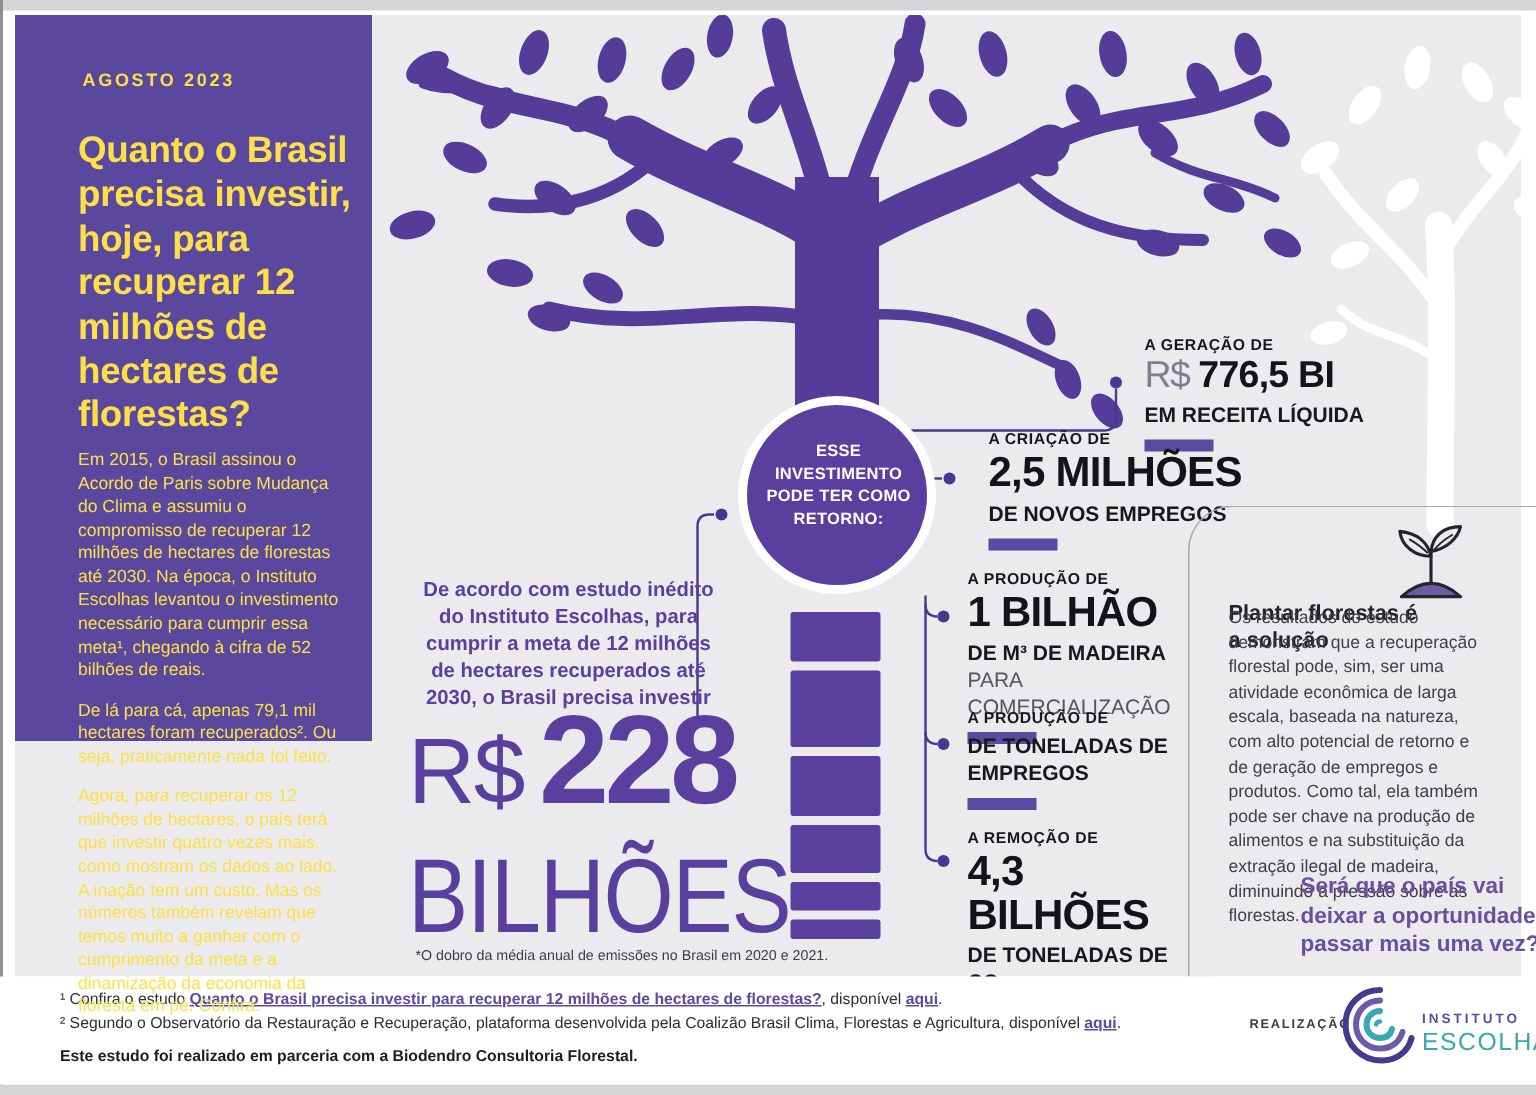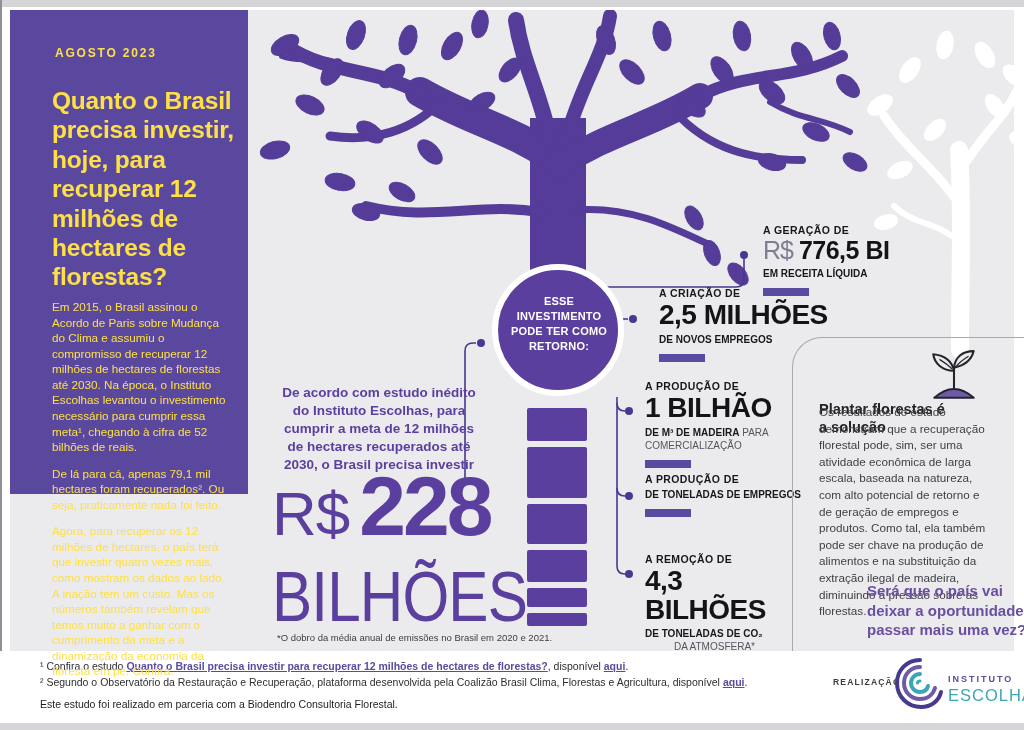--- a/index.html
+++ b/index.html
@@ -31,21 +31,21 @@
   .big-row { display:flex; align-items:baseline; gap:10px; }
   .big .unit { display:inline-block; font-size:70px; font-weight:200; letter-spacing:-1px;
     transform:scaleX(0.86); transform-origin:left; margin-top:2px; }
   .num-note { position:absolute; left:277px; top:632px; z-index:2; font-size:9.5px; color:#3c3c42; }
 
   
   .ret { position:absolute; z-index:2; color:#141418; }
   .ret .lab { font-size:10.5px; font-weight:bold; letter-spacing:0.4px; color:#17171c; margin-bottom:2px; }
   .ret .val { font-size:28px; font-weight:800; line-height:1.02; letter-spacing:-0.5px; }
   .ret .val .pre { font-weight:300; color:#827c92; letter-spacing:-1px; }
-  .ret .sub { font-size:10px; margin-top:3px; line-height:1.3; }
+  .ret .sub { font-size:14px; margin-top:3px; line-height:1.3; }
   .ret .sub b { font-weight:bold; color:#17171c; }
   .ret .sub .lt { font-weight:normal; color:#55555e; }
   .ret .bar { width:46px; height:8px; background:#5b4ba0; margin-top:8px; }
   .it1 { left:763px; top:224px; width:150px; } .it1 .val { font-size:25px; }
   .it2 { left:659px; top:287px; width:170px; }
   .it3 { left:645px; top:380px; width:168px; }
   .it4 { left:645px; top:473px; width:190px; }
   .it5 { left:645px; top:553px; width:160px; }
   .it5 .sub .lt { display:block;padding-left:29px; }
 
@@ -55,21 +55,21 @@
   .card-title { position:absolute; left:26px; top:22px; width:135px; font-size:14.5px; font-weight:bold; color:#232329; line-height:1.25;margin-top:40px; }
   .sprout { position:absolute; left:133px; top:12px; }
   .card-body { position:absolute; left:26px; top:66px; width:176px; font-size:11.7px; line-height:1.42; color:#3e3e46; }
   .card-q { position:absolute; left:26px; top:243px; width:180px; font-size:15px; font-weight:bold; color:#6a4fa0; line-height:1.3;margin-left:48px; }
 
   
   .footer { position:absolute; left:0; top:651px; width:1024px; height:72px; background:#fff; z-index:2; }
   .foot-notes { position:absolute; left:40px; top:8px; width:745px; font-size:10.5px; line-height:1.5; color:#2e2e33; }
   .flink { color:#5b4a9f; text-decoration:underline; font-weight:bold; cursor:pointer; }
   .faqui { color:#5b4a9f; text-decoration:underline; font-weight:bold; cursor:pointer; }
-  .partner { font-weight:normal; margin-top:6px; color:#1d1d22; }
+  .partner { font-weight:bold; margin-top:6px; color:#1d1d22; }
   .realizacao { position:absolute; left:833px; top:26px; font-size:8.5px; font-weight:600; letter-spacing:1.2px; color:#3c3c42; }
   .logo-mark { position:absolute; left:893px; top:5px; }
   .logo-text { position:absolute; left:948px; top:23px; }
   .logo-inst { font-size:9px; font-weight:bold; letter-spacing:2px; color:#5b4a9f; }
   .logo-esc { font-size:16.5px; letter-spacing:1px; color:#3aa7b5; margin-top:2px; }
 </style>
 </head>
 <body>
 
 <div class="canvas">

